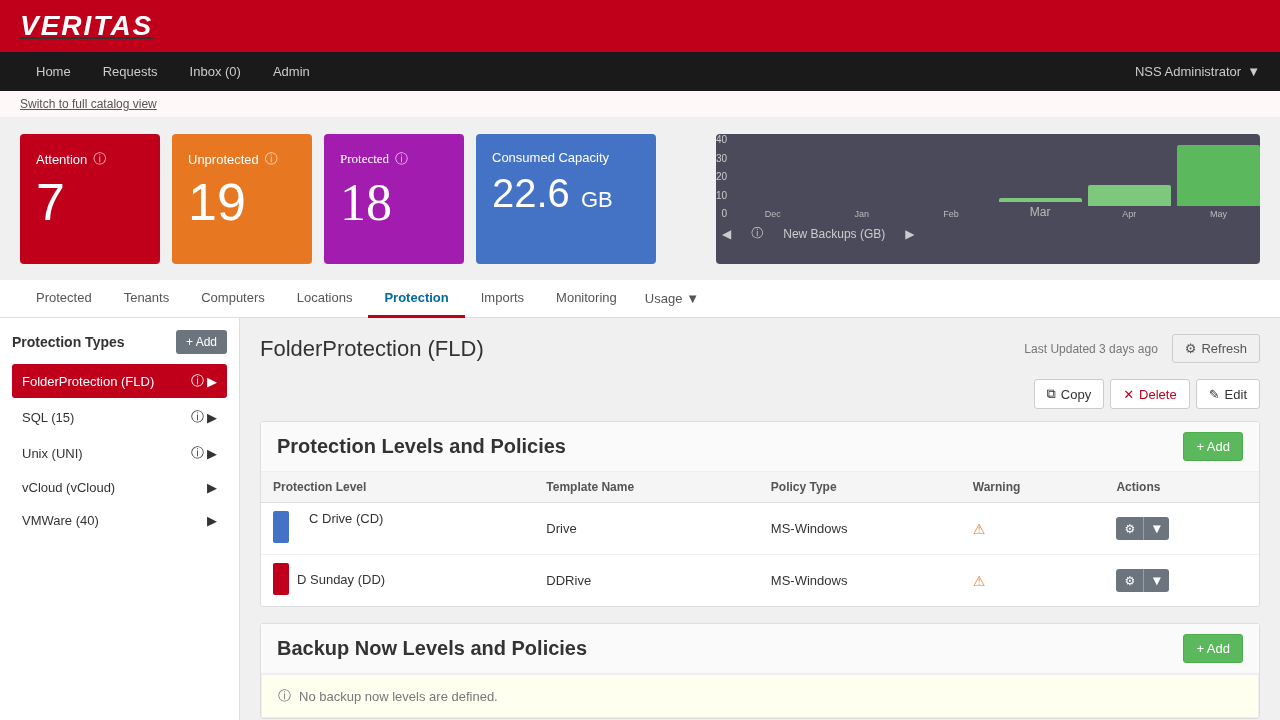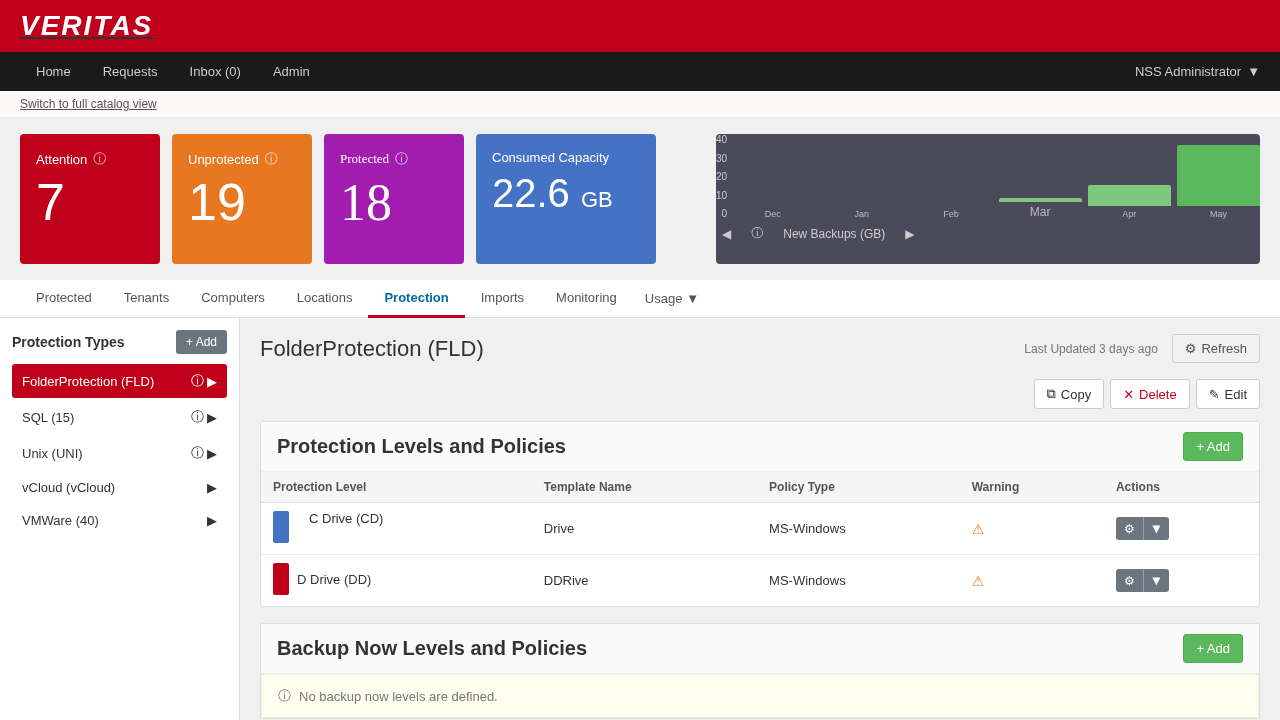--- a/index.html
+++ b/index.html
@@ -320,21 +320,21 @@
               <div class="gear-group">
                 <button class="gear-btn">⚙</button>
                 <button class="gear-dropdown">▼</button>
               </div>
             </td>
           </tr>
           <tr>
             <td>
               <span style="display:inline-flex; align-items:center; gap:8px;">
                 <span class="level-indicator level-red"></span>
-                <span>D Drive (DD)</span>
+                <span>D Sunday (DD)</span>
               </span>
             </td>
             <td>DDRive</td>
             <td>MS-Windows</td>
             <td>
               <span class="warning-icon">⚠</span>
             </td>
             <td>
               <div class="gear-group">
                 <button class="gear-btn">⚙</button>

